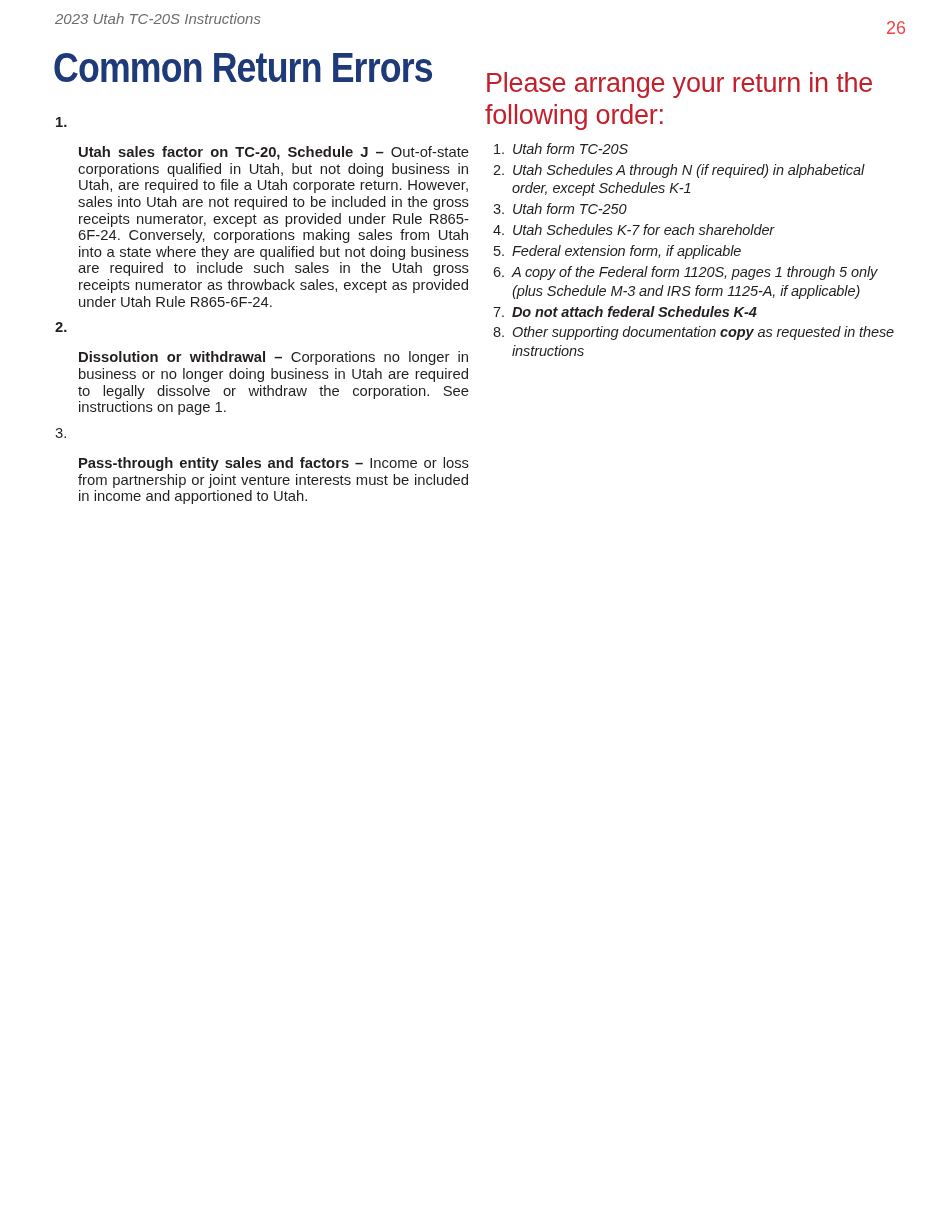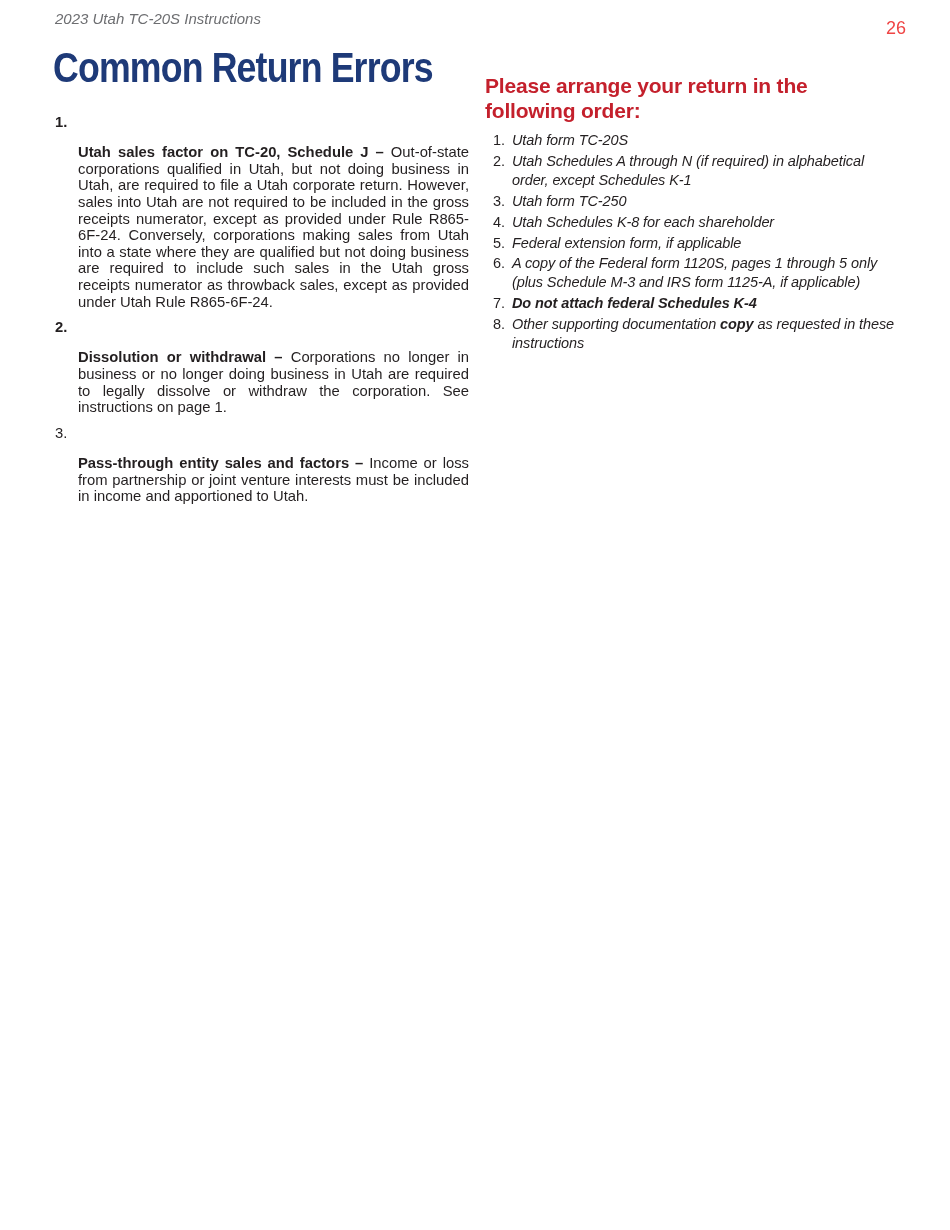--- a/index.html
+++ b/index.html
@@ -40,22 +40,22 @@
     flex:1; font-size:14.8px; line-height:1.125;
     text-align:justify;
     margin-top:30px;
   }
   .right-col {
     position:absolute; left:485px; top:55px; width:412px;
   }
   .stop-wrap { width:100%; display:flex; justify-content:center; }
   .stop-wrap svg { display:block; }
   .order-heading {
-    margin-top:18px;
-    font-size:21px; font-weight:bold; color:#c4202c;
+    margin-top:12px;
+    font-size:27px; font-weight:normal; color:#c4202c;
     line-height:1.2; letter-spacing:-0.2px;
   }
   .order-list { margin-top:8px; list-style:none; }
   .order-item {
     display:flex; margin-bottom:2px;
     font-size:14.5px; line-height:1.3; letter-spacing:-0.1px;
   }
   .order-item .onum {
     flex:none; width:20px; text-align:right; margin-right:7px;
   }
@@ -106,21 +106,21 @@
         <span class="otext"><span>Utah Schedules A through N (if required) in alphabetical order, except Schedules K-1</span><b></b><span></span></span>
       </li>
 
       <li class="order-item">
         <span class="onum">3.</span>
         <span class="otext"><span>Utah form TC-250</span><b></b><span></span></span>
       </li>
 
       <li class="order-item">
         <span class="onum">4.</span>
-        <span class="otext"><span>Utah Schedules K-8 for each shareholder</span><b></b><span></span></span>
+        <span class="otext"><span>Utah Schedules K-7 for each shareholder</span><b></b><span></span></span>
       </li>
 
       <li class="order-item">
         <span class="onum">5.</span>
         <span class="otext"><span>Federal extension form, if applicable</span><b></b><span></span></span>
       </li>
 
       <li class="order-item">
         <span class="onum">6.</span>
         <span class="otext"><span>A copy of the Federal form 1120S, pages 1 through 5 only (plus Schedule M-3 and IRS form 1125-A, if applicable)</span><b></b><span></span></span>

